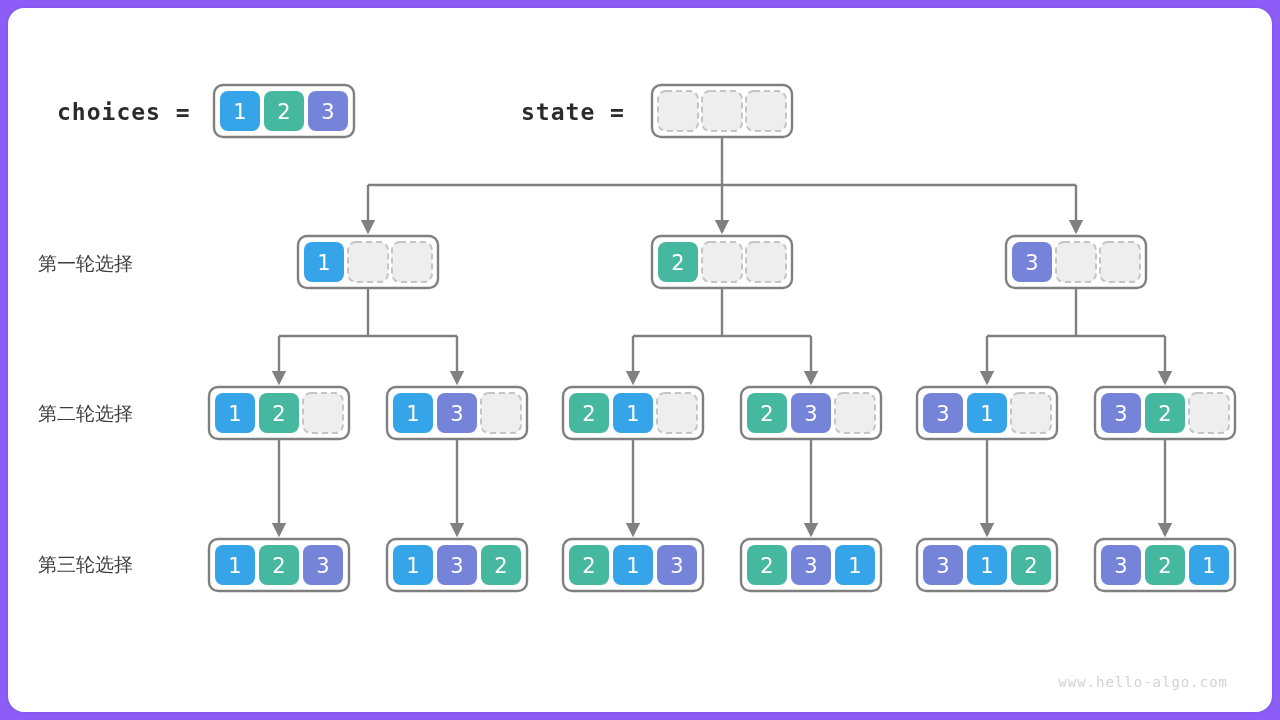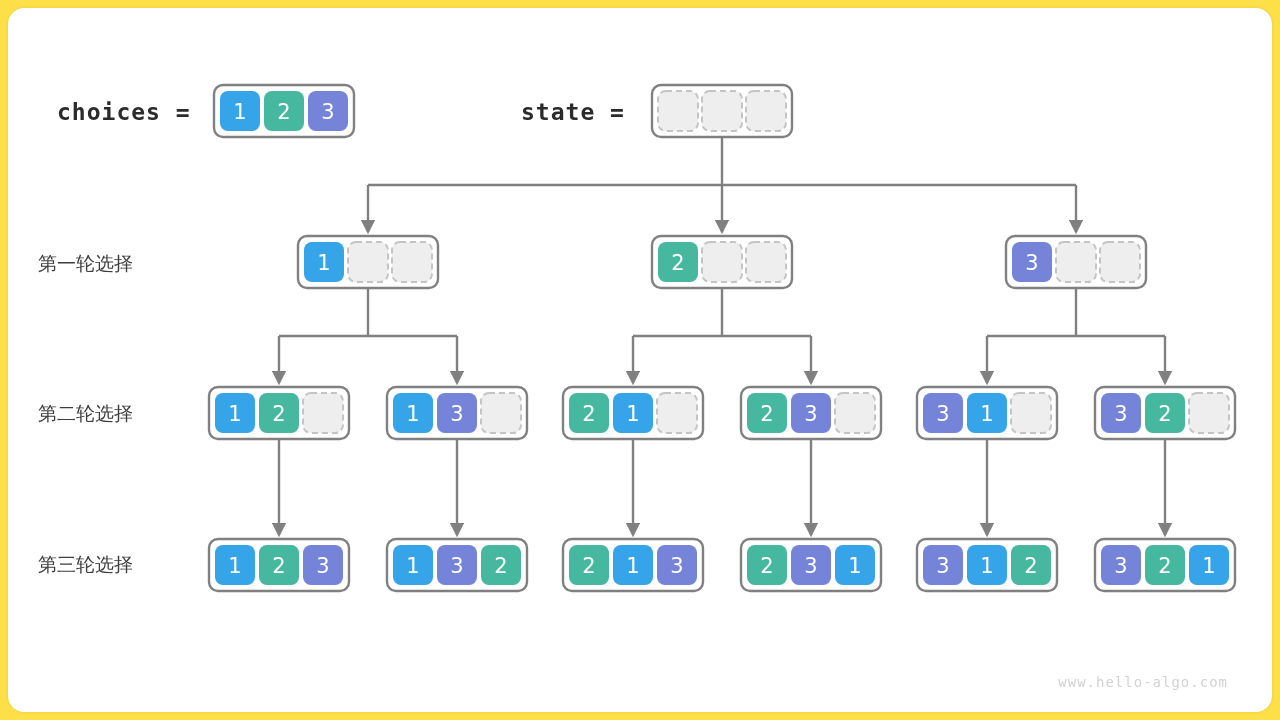--- a/index.html
+++ b/index.html
@@ -10,21 +10,21 @@
   body {
     width: 1280px;
     height: 720px;
     overflow: hidden;
     font-family: "DejaVu Sans", sans-serif;
   }
   #stage {
     position: relative;
     width: 1280px;
     height: 720px;
-    background: #fde047;
+    background: #8b5cf6;
   }
   #card {
     position: absolute;
     left: 8px;
     top: 8px;
     width: 1264px;
     height: 704px;
     background: #ffffff;
     border-radius: 16px;
     box-shadow: 0 0 3px rgba(0,0,0,0.10);

